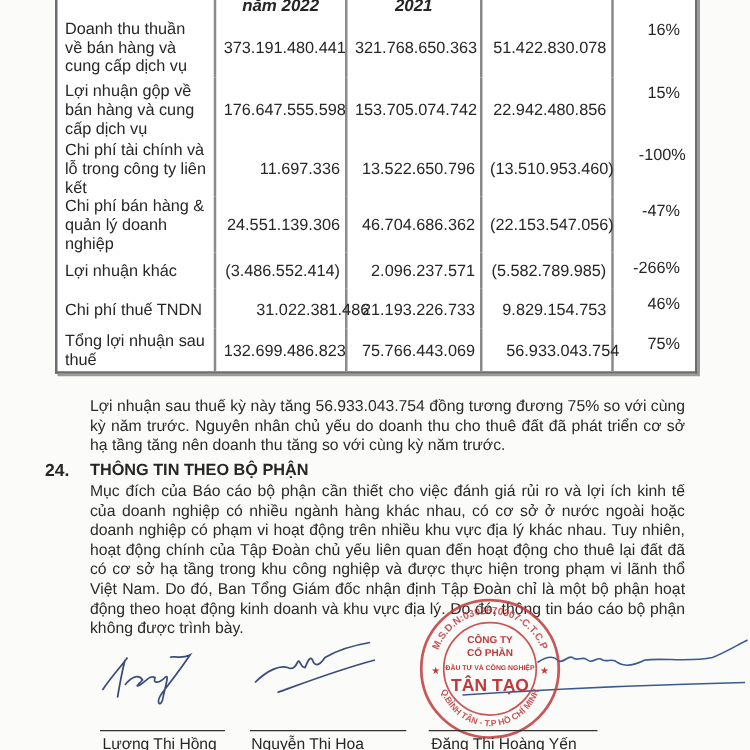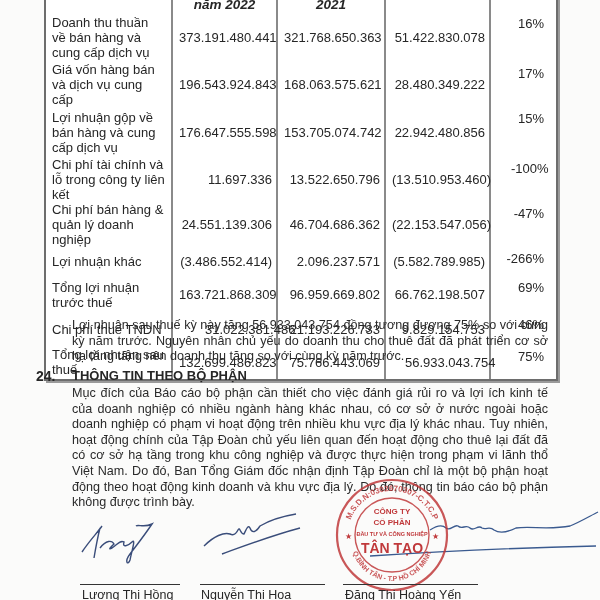--- a/index.html
+++ b/index.html
@@ -60,27 +60,20 @@
     </thead>
     <tbody id="tbody">
         <tr>
           <td class="lbl c0" style="height: 46px;">Doanh thu thuần về bán hàng và cung cấp dịch vụ</td>
           <td class="num c1" style="height: 46px;">373.191.480.441</td>
           <td class="num c2" style="height: 46px;">321.768.650.363</td>
           <td class="num c3" style="height: 46px;">51.422.830.078</td>
           <td class="pct c4" style="height: 46px;">16%</td>
         </tr>
         <tr>
-          <td class="lbl c0" style="height: 33px;">Giá vốn hàng bán và dịch vụ cung cấp</td>
-          <td class="num c1" style="height: 33px;">196.543.924.843</td>
-          <td class="num c2" style="height: 33px;">168.063.575.621</td>
-          <td class="num c3" style="height: 33px;">28.480.349.222</td>
-          <td class="pct c4" style="height: 33px;">17%</td>
-        </tr>
-        <tr>
           <td class="lbl c0" style="height: 46px;">Lợi nhuận gộp về bán hàng và cung cấp dịch vụ</td>
           <td class="num c1" style="height: 46px;">176.647.555.598</td>
           <td class="num c2" style="height: 46px;">153.705.074.742</td>
           <td class="num c3" style="height: 46px;">22.942.480.856</td>
           <td class="pct c4" style="height: 46px;">15%</td>
         </tr>
         <tr>
           <td class="lbl c0" style="height: 33px;">Chi phí tài chính và lỗ trong công ty liên kết</td>
           <td class="num c1" style="height: 33px;">11.697.336</td>
           <td class="num c2" style="height: 33px;">13.522.650.796</td>
@@ -93,27 +86,20 @@
           <td class="num c2" style="height: 33px;">46.704.686.362</td>
           <td class="num c3" style="height: 33px;">(22.153.547.056)</td>
           <td class="pct c4" style="height: 33px;">-47%</td>
         </tr>
         <tr>
           <td class="lbl c0" style="height: 25px;">Lợi nhuận khác</td>
           <td class="num c1" style="height: 25px;">(3.486.552.414)</td>
           <td class="num c2" style="height: 25px;">2.096.237.571</td>
           <td class="num c3" style="height: 25px;">(5.582.789.985)</td>
           <td class="pct c4" style="height: 25px;">-266%</td>
-        </tr>
-        <tr>
-          <td class="lbl c0" style="height: 33px;">Tổng lợi nhuận trước thuế</td>
-          <td class="num c1" style="height: 33px;">163.721.868.309</td>
-          <td class="num c2" style="height: 33px;">96.959.669.802</td>
-          <td class="num c3" style="height: 33px;">66.762.198.507</td>
-          <td class="pct c4" style="height: 33px;">69%</td>
         </tr>
         <tr>
           <td class="lbl c0" style="height: 28px;">Chi phí thuế TNDN</td>
           <td class="num c1" style="height: 28px; padding-left: 32px;">31.022.381.486</td>
           <td class="num c2" style="height: 28px;">21.193.226.733</td>
           <td class="num c3" style="height: 28px;">9.829.154.753</td>
           <td class="pct c4" style="height: 28px;">46%</td>
         </tr>
         <tr>
           <td class="lbl c0" style="height: 30px;">Tổng lợi nhuận sau thuế</td>

